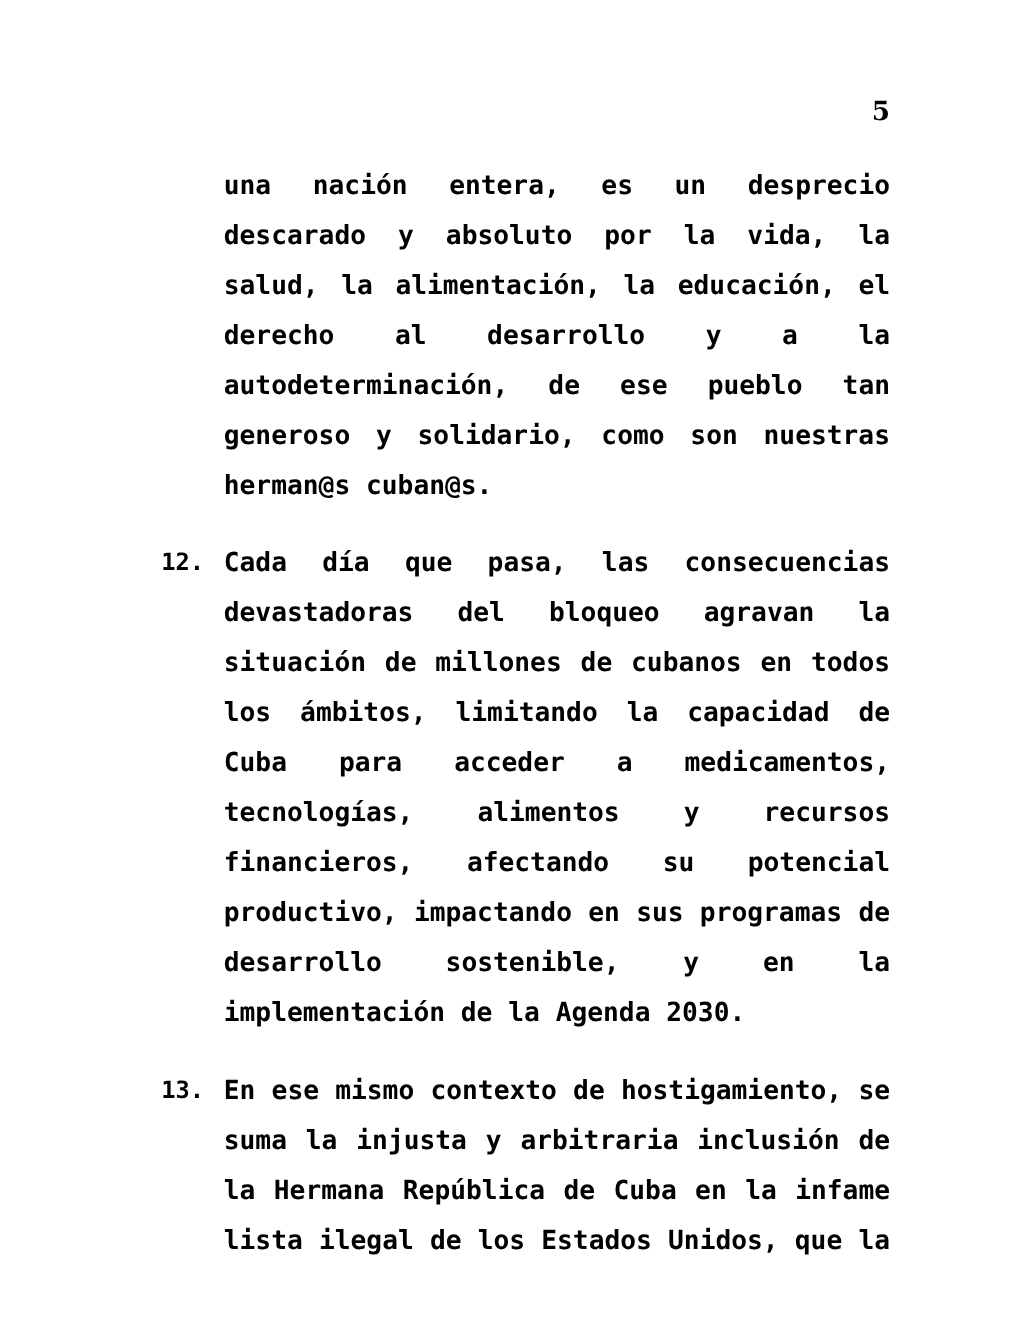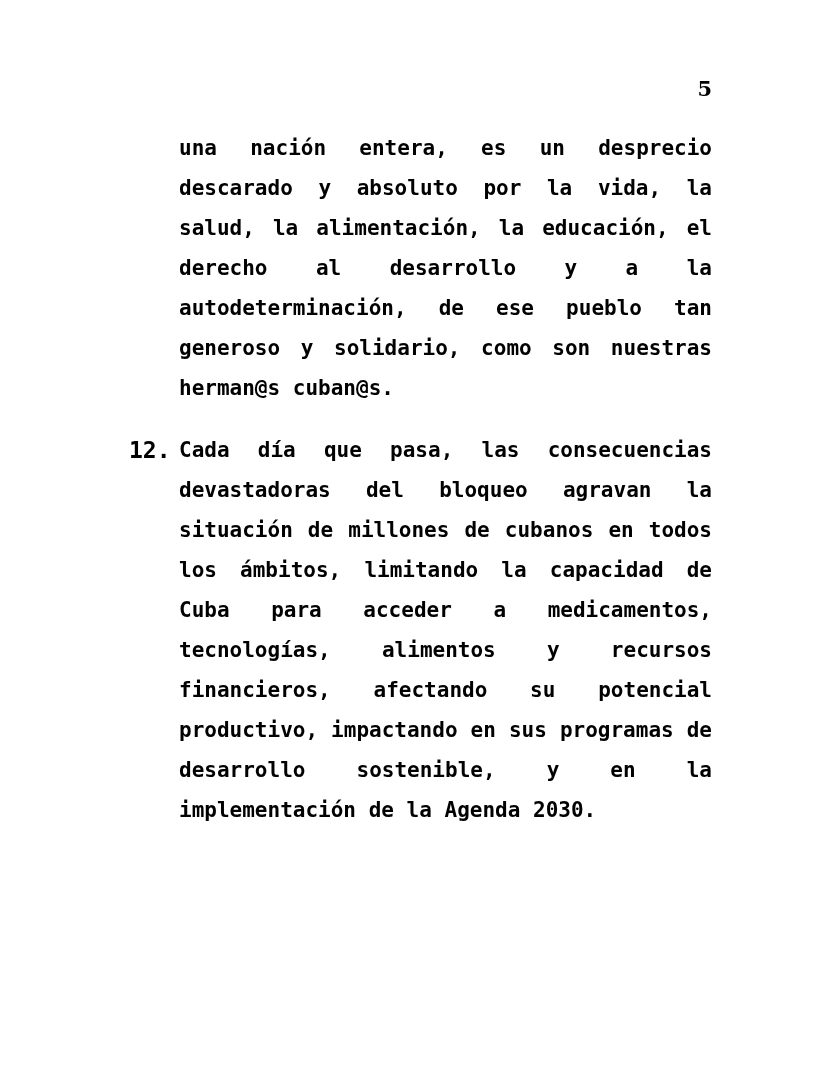--- a/index.html
+++ b/index.html
@@ -72,21 +72,21 @@
     width: 100%;
   }
 
   .marker {
     position: absolute;
     left: 0;
     top: 0;
     width: 46px;
     text-align: left;
     font-weight: 700;
-    font-size: 23px;
+    font-size: 19px;
     line-height: 40px;
   }
 
   
   .para.item {
     margin-top: 18px;
   }
 </style>
 </head>
 <body>
@@ -100,15 +100,19 @@
     <div class="para no-marker">
 
       <span class="para-text">una nación entera, es un desprecio descarado y absoluto por la vida, la salud, la alimentación, la educación, el derecho al desarrollo y a la autodeterminación, de ese pueblo tan generoso y solidario, como son nuestras herman@s cuban@s.</span>
     </div>
 
     <div class="para item">
       <span class="marker">12.</span>
       <span class="para-text">Cada día que pasa, las consecuencias devastadoras del bloqueo agravan la situación de millones de cubanos en todos los ámbitos, limitando la capacidad de Cuba para acceder a medicamentos, tecnologías, alimentos y recursos financieros, afectando su potencial productivo, impactando en sus programas de desarrollo sostenible, y en la implementación de la Agenda 2030.</span>
     </div>
 
+    <div class="para item">
+      <span class="marker">13.</span>
+      <span class="para-text continued">En ese mismo contexto de hostigamiento, se suma la injusta y arbitraria inclusión de la Hermana República de Cuba en la infame lista ilegal de los Estados Unidos, que la</span>
+    </div>
 
   </div>
 </div>
 
 </body></html>

